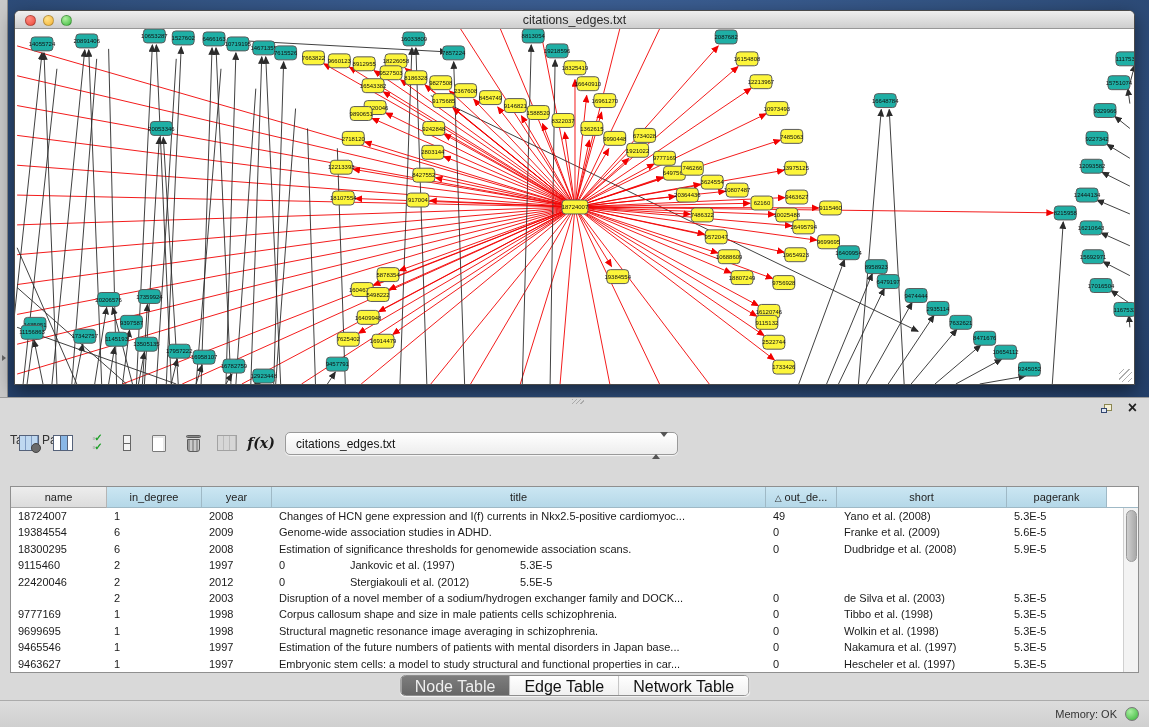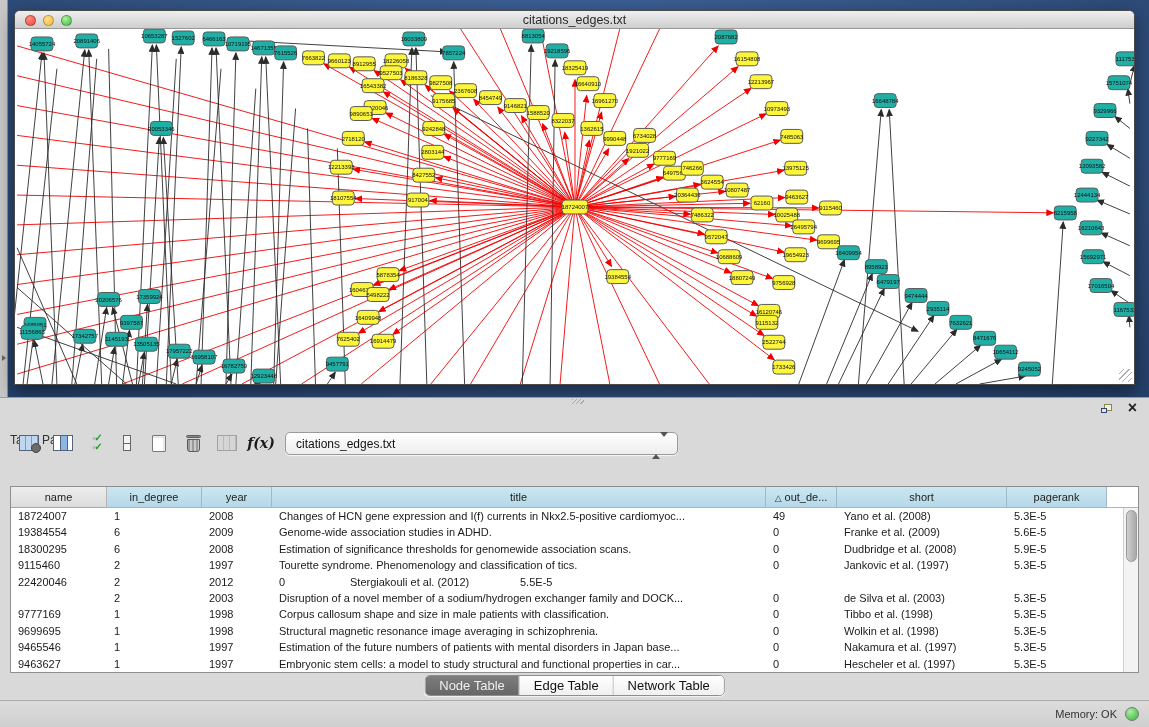--- a/index.html
+++ b/index.html
@@ -73,21 +73,21 @@
   .th.fill { background:#fff; border-right:none; flex:1; }
   .tbody { position:absolute; left:0; top:21px; right:15px; bottom:0; overflow:hidden; }
   .tr { display:flex; height:16.4px; }
   .td { font-size:11px; color:#1a1a1a; line-height:16px; padding-left:7px; overflow:hidden; white-space:nowrap; }
   .vscroll { position:absolute; right:0; top:21px; bottom:0; width:15px; background:#F3F3F3; border-left:1px solid #D0D0D0; }
   .vthumb { position:absolute; left:2px; top:2px; width:11px; height:52px; border-radius:6px;
      background:linear-gradient(90deg,#CFCFCF,#A9A9A9); border:1px solid #999; }
 
   .tabs { position:absolute; left:50%; transform:translateX(-50%); top:277px; height:21px; display:flex;
      border:1px solid #8e8e8e; border-radius:5px; overflow:hidden; background:#fff; box-shadow:0 1px 1px rgba(255,255,255,.7); }
-  .tab { font-size:13px; padding:2px 14px 0 14px; color:#111; background:linear-gradient(#FFFFFF,#F0F0F0); border-right:1px solid #b5b5b5; }
+  .tab { font-size:16px; padding:2px 14px 0 14px; color:#111; background:linear-gradient(#FFFFFF,#F0F0F0); border-right:1px solid #b5b5b5; }
   .tab:last-child { border-right:none; }
   .tab.selected { background:linear-gradient(#7D7D7D,#676767); color:#EFEFEF; }
 
   
   .statusbar { position:absolute; left:0; top:700px; width:1149px; height:27px; background:linear-gradient(#DCDCDC,#CFCFCF); border-top:1px solid #ABABAB; }
   .mem-label { position:absolute; right:32px; top:7px; font-size:11px; color:#333; }
   .mem-dot { position:absolute; right:10px; top:6px; width:14px; height:14px; border-radius:50%;
      background:radial-gradient(circle at 35% 30%, #A8EFA0, #37B437); border:1px solid #777; }
 </style>
 </head>
@@ -825,21 +825,20 @@
             <div class="td" style="width: 70px;">2008</div>
             <div class="td" style="width: 494px;">Estimation of significance thresholds for genomewide association scans.</div>
             <div class="td" style="width: 71px;">0</div>
             <div class="td" style="width: 170px;">Dudbridge et al. (2008)</div>
             <div class="td" style="width: 100px;">5.9E-5</div>
           </div>
           <div class="tr">
             <div class="td" style="width: 96px;">9115460</div>
             <div class="td" style="width: 95px;">2</div>
             <div class="td" style="width: 70px;">1997</div>
-            <div class="td" style="width: 494px;">Tourette syndrome. Phenomenology and classification of tics.</div>
             <div class="td" style="width: 71px;">0</div>
             <div class="td" style="width: 170px;">Jankovic et al. (1997)</div>
             <div class="td" style="width: 100px;">5.3E-5</div>
           </div>
           <div class="tr">
             <div class="td" style="width: 96px;">22420046</div>
             <div class="td" style="width: 95px;">2</div>
             <div class="td" style="width: 70px;">2012</div>
             <div class="td" style="width: 71px;">0</div>
             <div class="td" style="width: 170px;">Stergiakouli et al. (2012)</div>
@@ -851,21 +850,21 @@
             <div class="td" style="width: 70px;">2003</div>
             <div class="td" style="width: 494px;">Disruption of a novel member of a sodium/hydrogen exchanger family and DOCK...</div>
             <div class="td" style="width: 71px;">0</div>
             <div class="td" style="width: 170px;">de Silva et al. (2003)</div>
             <div class="td" style="width: 100px;">5.3E-5</div>
           </div>
           <div class="tr">
             <div class="td" style="width: 96px;">9777169</div>
             <div class="td" style="width: 95px;">1</div>
             <div class="td" style="width: 70px;">1998</div>
-            <div class="td" style="width: 494px;">Corpus callosum shape and size in male patients with classification.</div>
+            <div class="td" style="width: 494px;">Corpus callosum shape and size in male patients cells schizophrenia.</div>
             <div class="td" style="width: 71px;">0</div>
             <div class="td" style="width: 170px;">Tibbo et al. (1998)</div>
             <div class="td" style="width: 100px;">5.3E-5</div>
           </div>
           <div class="tr">
             <div class="td" style="width: 96px;">9699695</div>
             <div class="td" style="width: 95px;">1</div>
             <div class="td" style="width: 70px;">1998</div>
             <div class="td" style="width: 494px;">Structural magnetic resonance image averaging in schizophrenia.</div>
             <div class="td" style="width: 71px;">0</div>

